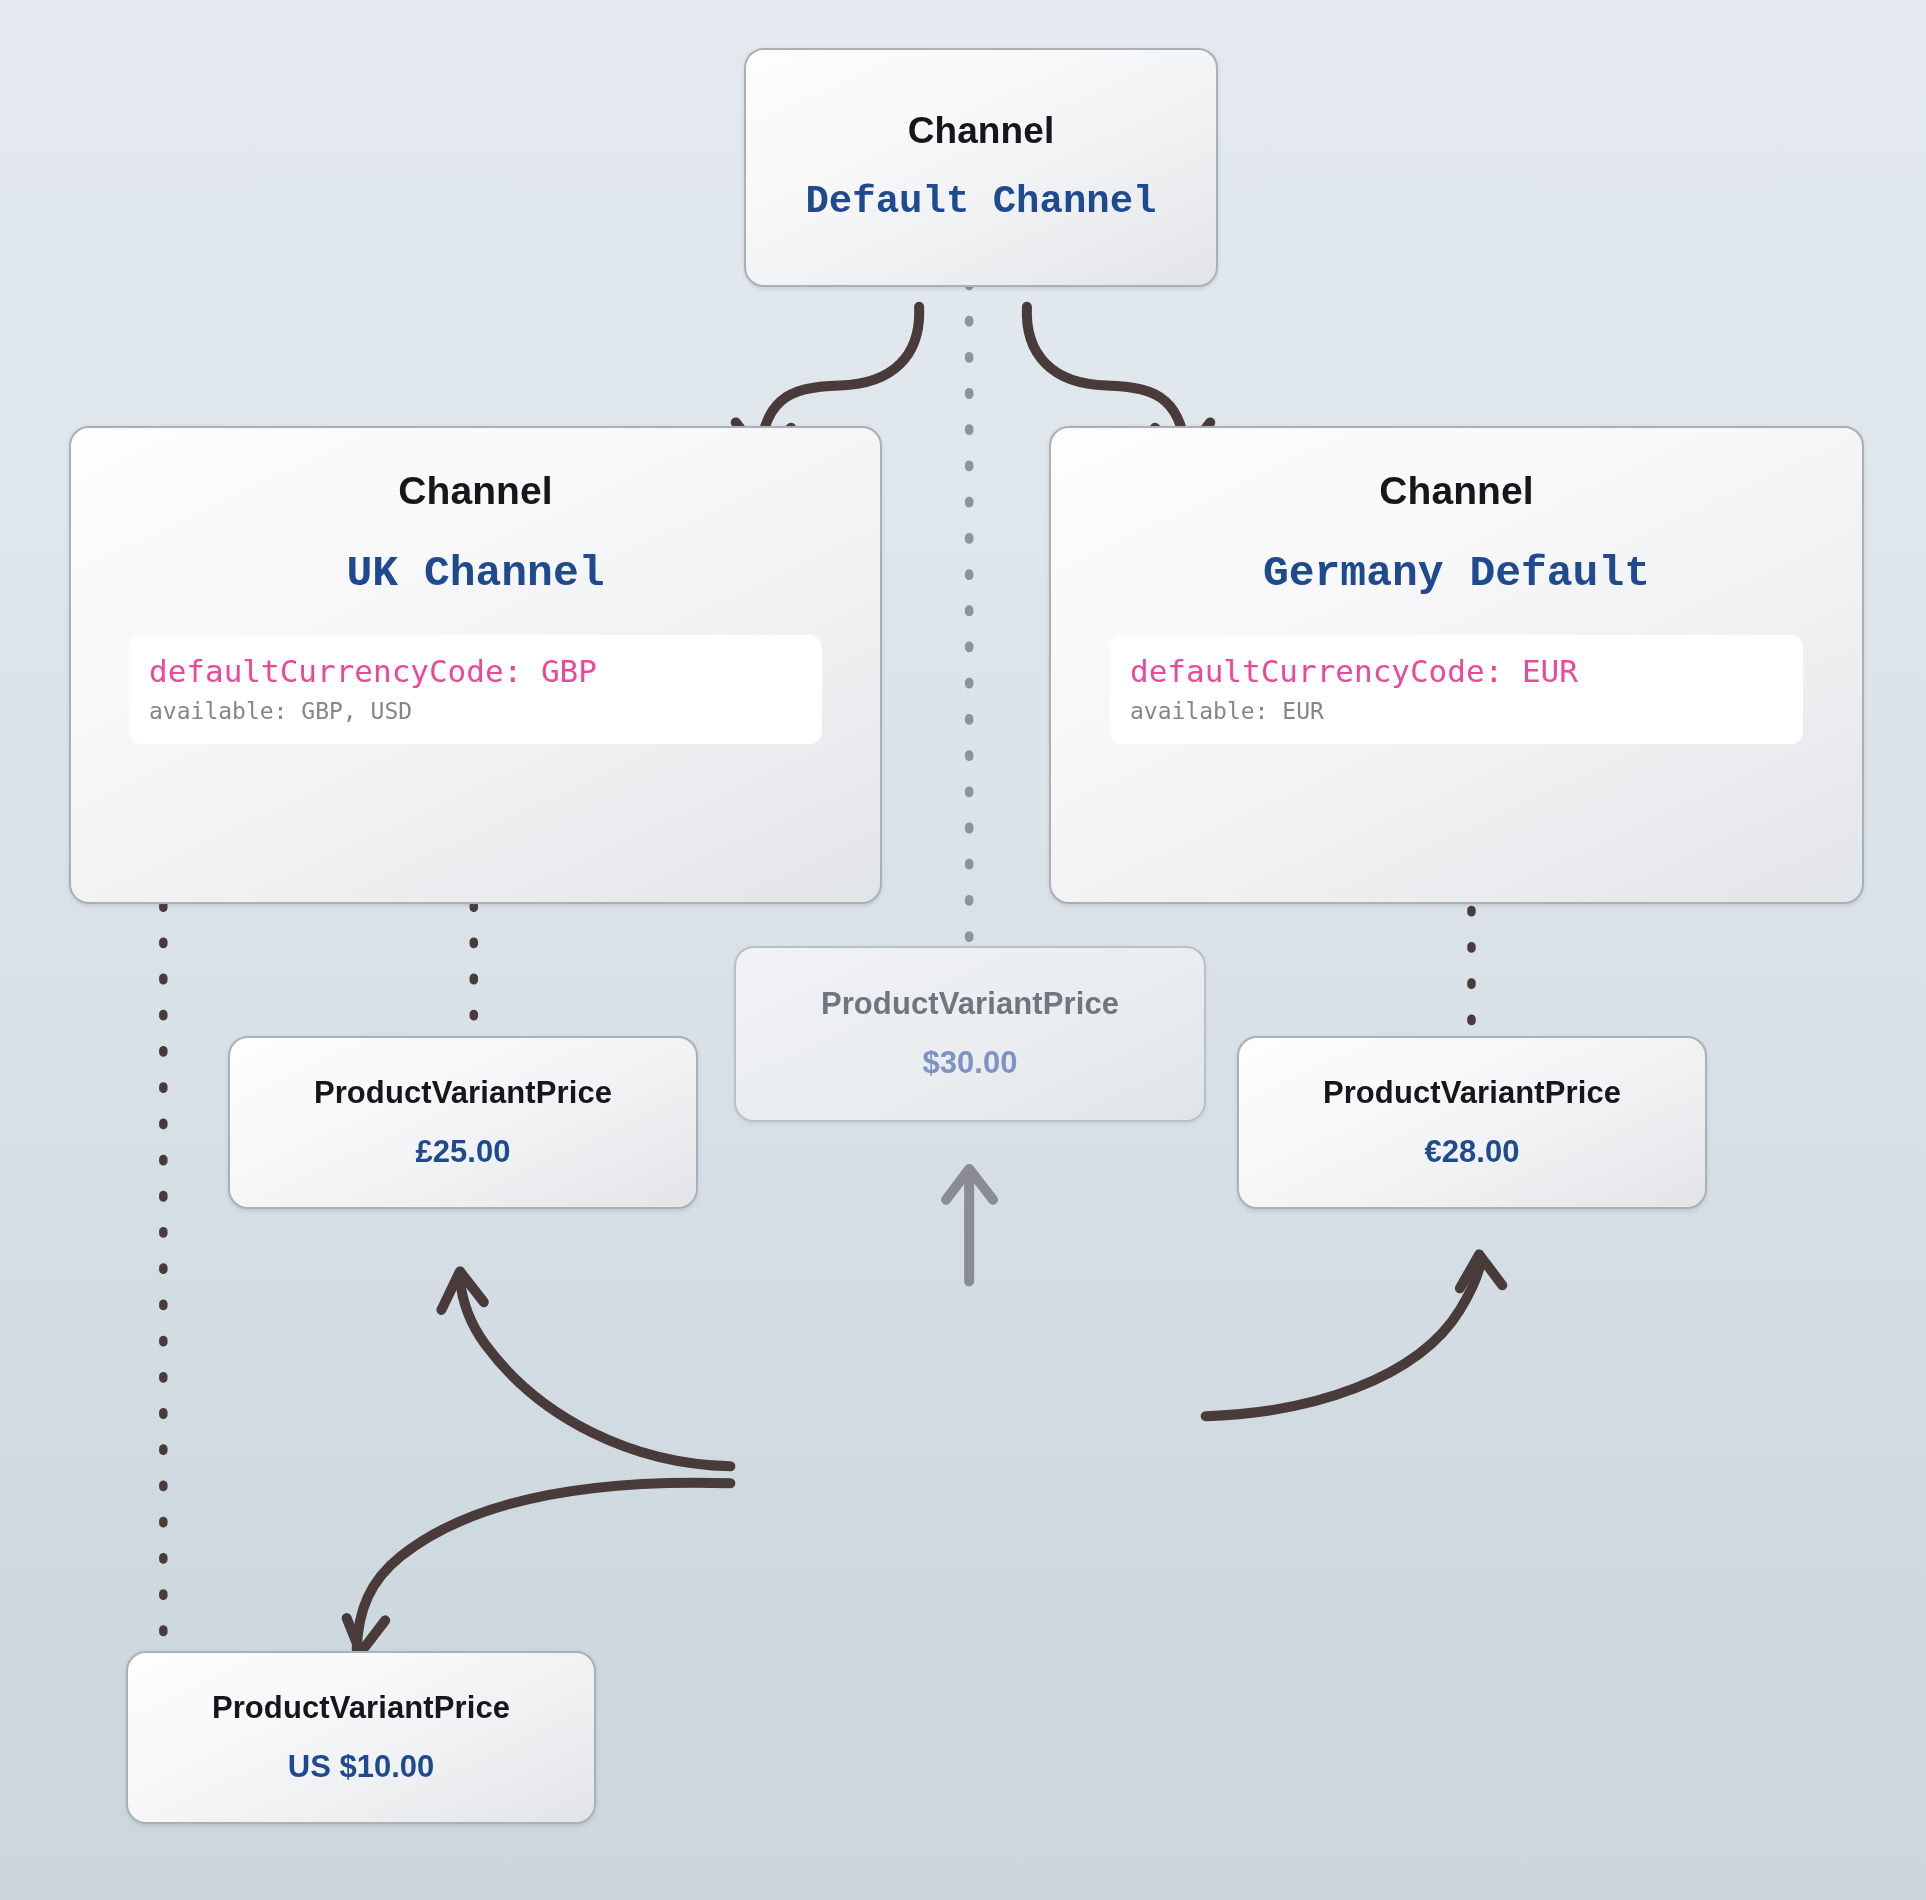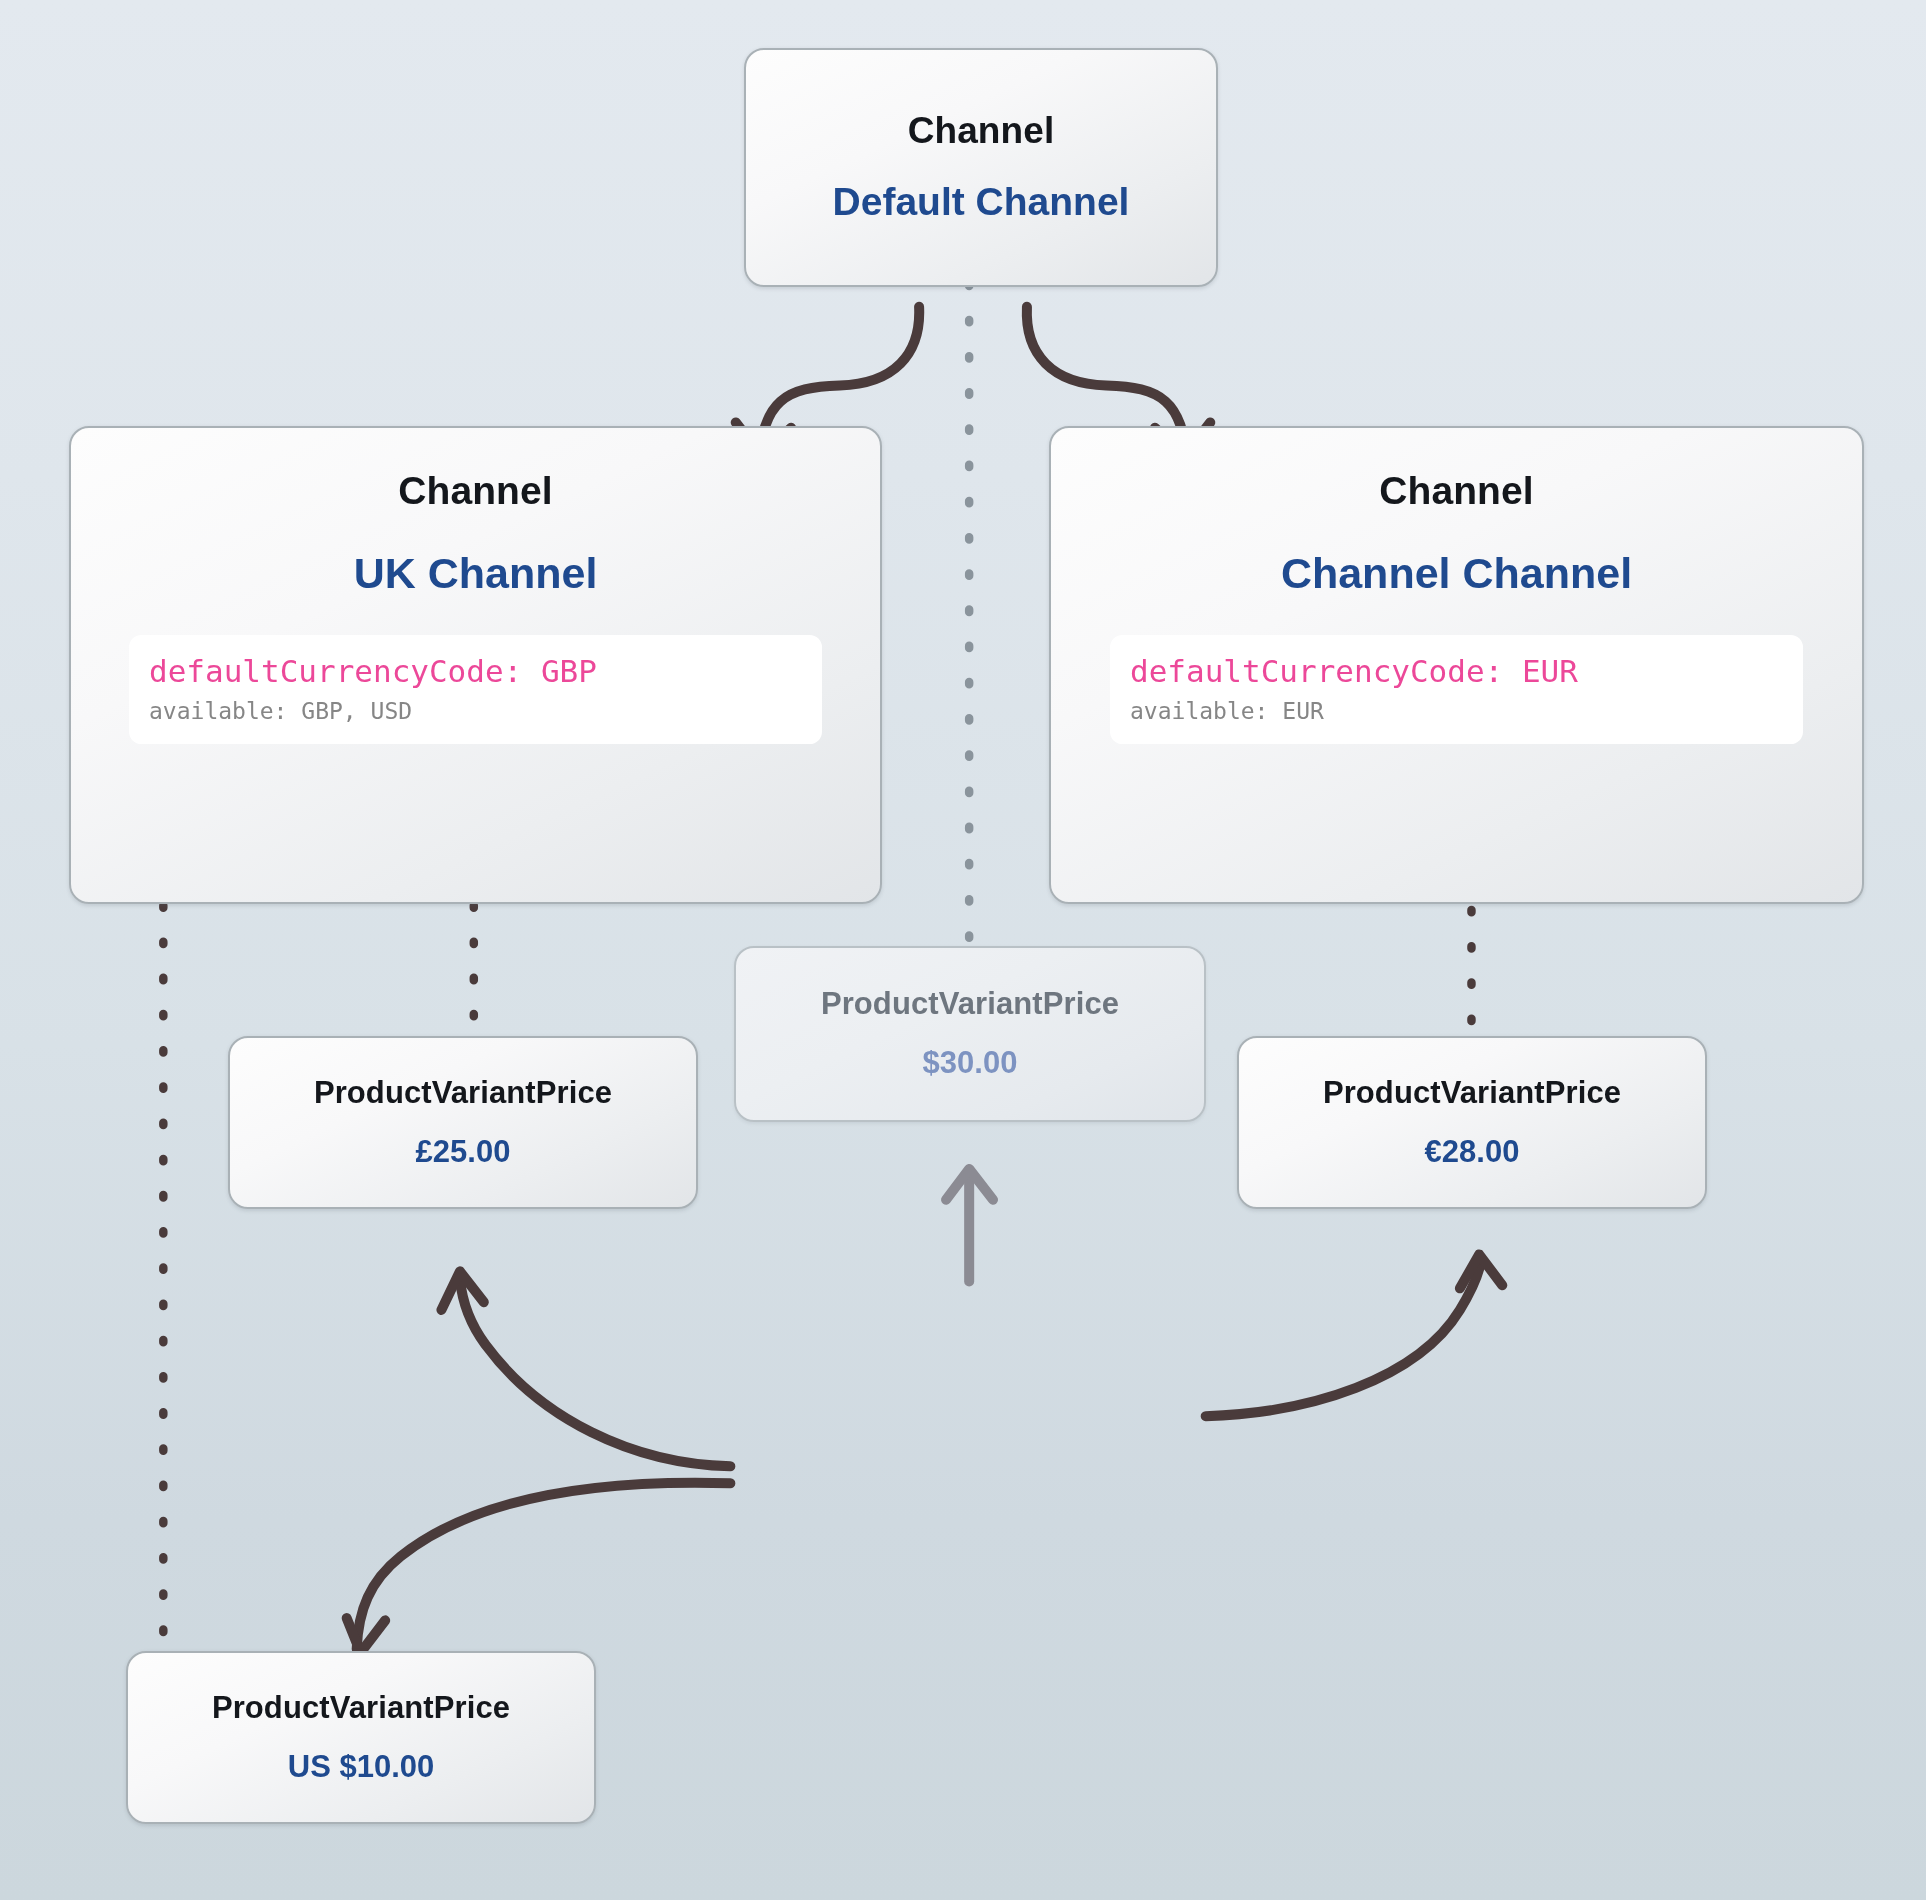--- a/index.html
+++ b/index.html
@@ -56,21 +56,21 @@
     font-weight: bold;
     color: #1f4a8f;
     text-align: center;
     line-height: 1.05;
   }
   .node.faded .node-type { color: #6e767f; }
   .node.faded .node-label { color: #7d93c1; }
 
   
   .chan .node-type  { font-size: 39px; }
-  .chan .node-label { font-size: 43px; }
+  .chan .node-label { font-size: 43px; font-family: Liberation Mono, monospace; }
 
   .code-box {
     background: #ffffff;
     border-radius: 12.3px;
     box-sizing: border-box;
     padding: 17px 20px 18.5px 20px;
     font-family: "DejaVu Sans Mono", "Liberation Mono", monospace;
   }
   .code-line-1 {
     font-size: 31px;
@@ -137,21 +137,21 @@
     <div class="node-type">Channel</div>
     <div class="node-label" style="margin-top:39px;">UK Channel</div>
     <div class="code-box" style="margin-top:39px; width:693px;">
       <div class="code-line-1">defaultCurrencyCode: GBP</div>
       <div class="code-line-2">available: GBP, USD</div>
     </div>
   </div>
 
   <div class="node chan" style="left:1049px; top:426px; width:815px; height:478px; justify-content:flex-start; padding-top:43px;">
     <div class="node-type">Channel</div>
-    <div class="node-label" style="margin-top:39px;">Channel Channel</div>
+    <div class="node-label" style="margin-top:39px;">Germany Default</div>
     <div class="code-box" style="margin-top:39px; width:693px;">
       <div class="code-line-1">defaultCurrencyCode: EUR</div>
       <div class="code-line-2">available: EUR</div>
     </div>
   </div>
 
   <div class="node pv faded" style="left:734px; top:946px; width:472px; height:176px;">
     <div class="node-type">ProductVariantPrice</div>
     <div class="node-label">$30.00</div>
   </div>

